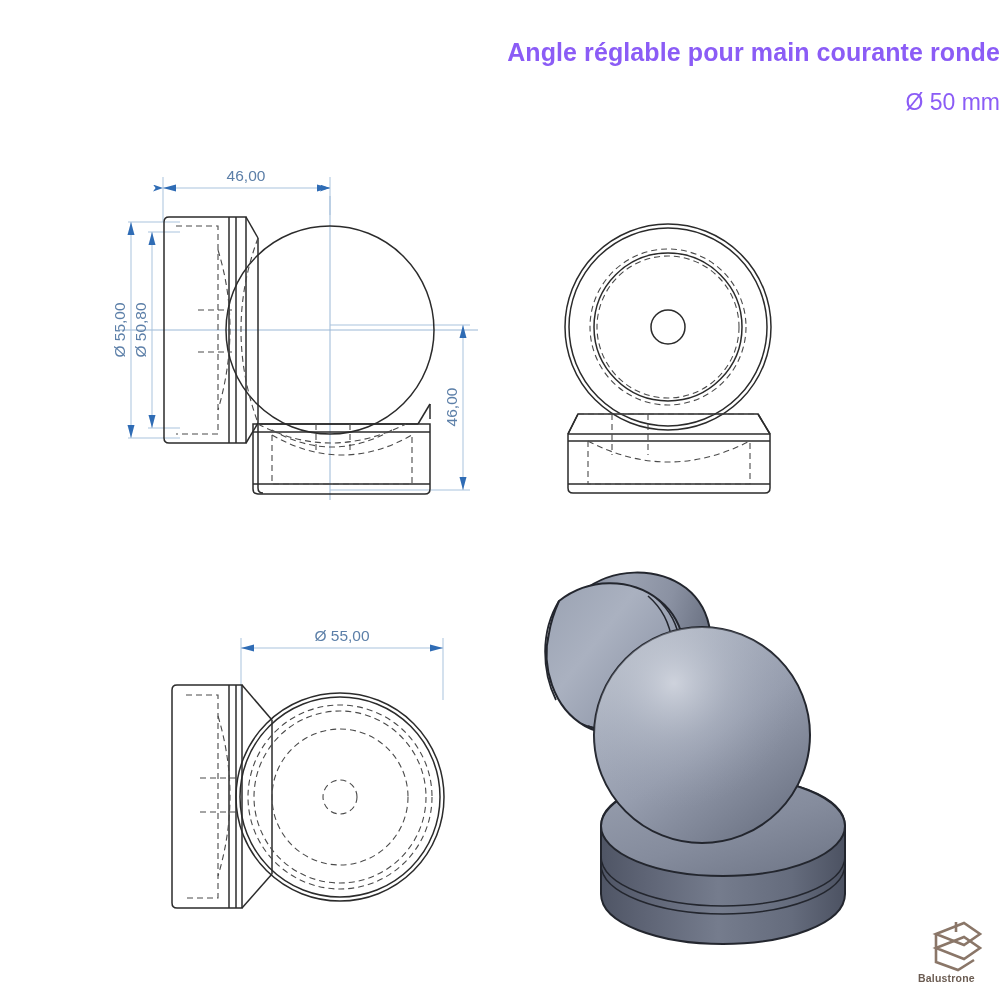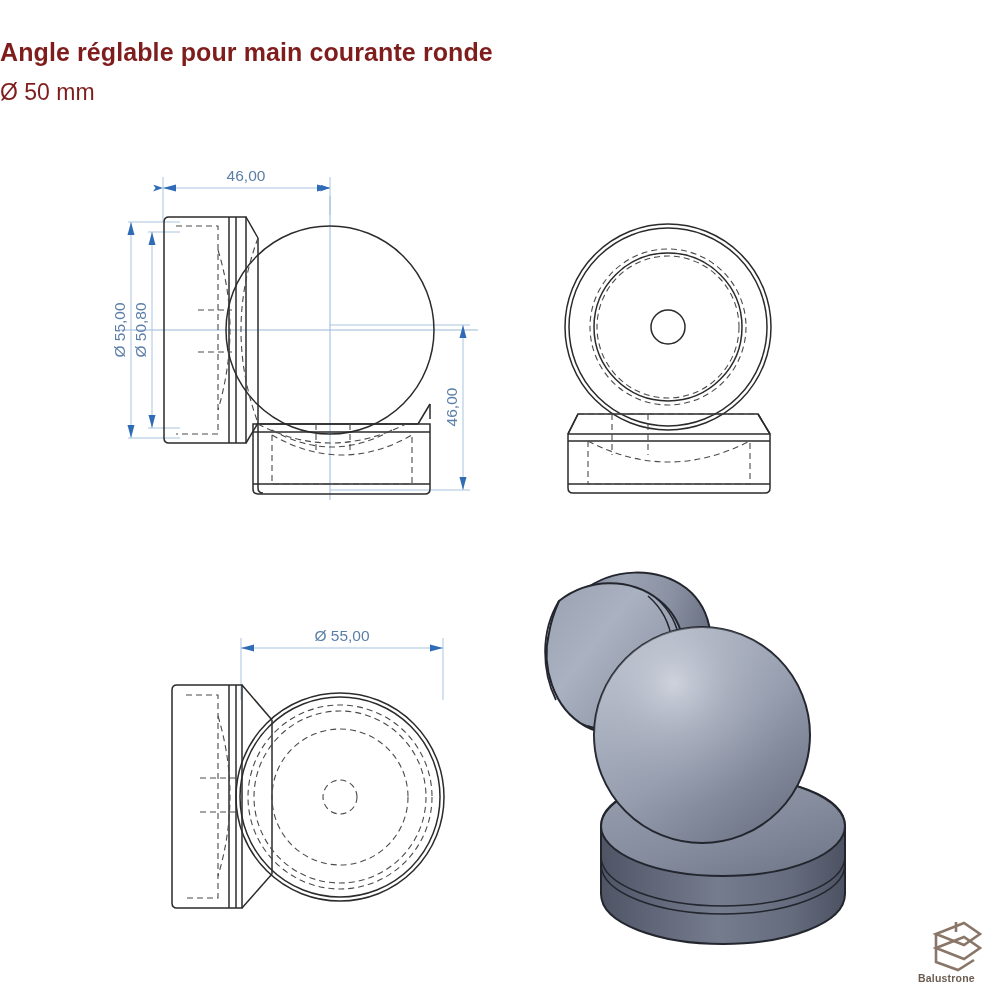--- a/index.html
+++ b/index.html
@@ -5,25 +5,25 @@
   html,body{margin:0;padding:0;}
   body{
     width:1000px;height:1000px;
     background:#ffffff;
     font-family:"Liberation Sans", sans-serif;
     overflow:hidden;
     position:relative;
   }
   #sheet{position:absolute;inset:0;}
   .title-block{
-    position:absolute;top:38px;left:0;width:1000px;text-align:left;
-    color:#7f1d1d;
+    position:absolute;top:38px;left:0;width:1000px;text-align:right;
+    color:#8b5cf6;
   }
   .title-main{font-size:25px;font-weight:bold;letter-spacing:.1px;line-height:1.15;}
-  .title-sub{font-size:23px;font-weight:normal;margin-top:12px;line-height:1.15;}
+  .title-sub{font-size:23px;font-weight:normal;margin-top:22px;line-height:1.15;}
   svg{display:block;position:absolute;top:0;left:0;}
   .logo-wrap{position:absolute;left:918px;top:918px;width:76px;height:74px;}
   .logo-text{
     position:absolute;left:0;top:54px;width:76px;text-align:left;
     font-size:10.5px;font-weight:bold;color:#6b5c52;letter-spacing:.2px;
   }
 </style>
 </head>
 <body>
 

